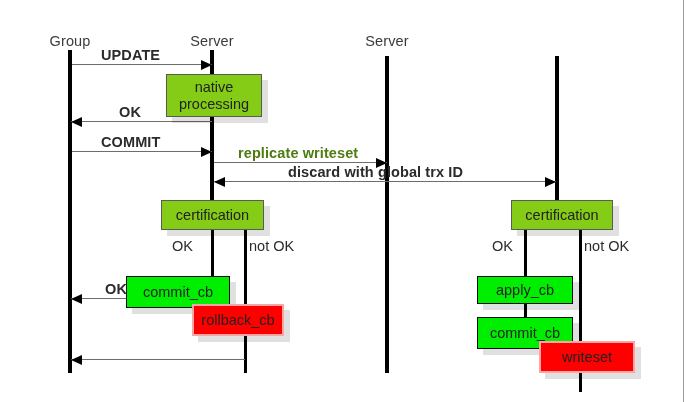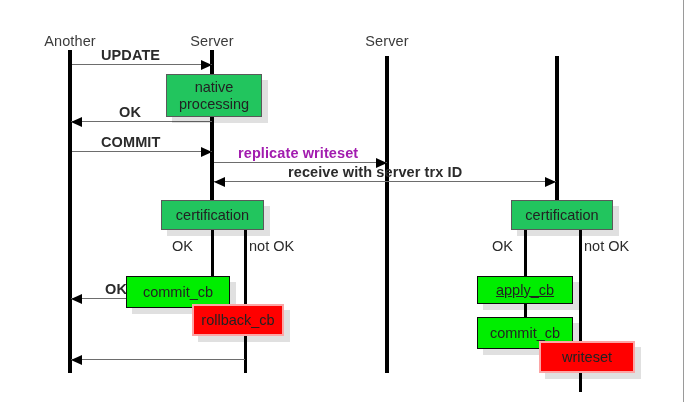--- a/index.html
+++ b/index.html
@@ -80,21 +80,21 @@
     align-items: center;
     justify-content: center;
     text-align: center;
     font-size: 14.5px;
     color: #222222;
     line-height: 17px;
     white-space: pre-line;
     box-shadow: 6px 6px 0 0 rgba(0,0,0,0.12);
   }
   .box.plain {
-    background: #22c55e;
+    background: #84cc16;
     border: 1px solid #5a5a5a;
   }
   .box.green {
     border: 1px solid #0b0b0b;
     margin-top: 17px;
   }
   .box.red {
     border: 2px solid #fca5a5;
   }
   .branch-label {
@@ -103,57 +103,57 @@
     color: #2b2b2b;
     white-space: nowrap;
   }
 </style>
 </head>
 <body>
 
 <div id="canvas">
     <div class="page-edge" style="left: 683px; background: rgb(154, 154, 154);"></div>
     <div class="lifeline" style="left: 68px; top: 50px; height: 323px; background: rgb(0, 0, 0);"></div>
-    <div class="actor-label" style="left: 38px; top: 33px; width: 64px; color: rgb(59, 59, 59);">Another</div>
+    <div class="actor-label" style="left: 38px; top: 33px; width: 64px; color: rgb(59, 59, 59);">Group</div>
     <div class="lifeline" style="left: 210px; top: 50px; height: 153px; background: rgb(0, 0, 0);"></div>
     <div class="actor-label" style="left: 178px; top: 33px; width: 68px; color: rgb(59, 59, 59);">Server</div>
     <div class="lifeline" style="left: 385px; top: 56px; height: 317px; background: rgb(0, 0, 0);"></div>
     <div class="actor-label" style="left: 355px; top: 33px; width: 64px; color: rgb(59, 59, 59);">Server</div>
     <div class="lifeline" style="left: 555px; top: 56px; height: 147px; background: rgb(0, 0, 0);"></div>
     <div class="branchline" style="left: 211px; top: 229px; height: 76px; background: rgb(0, 0, 0);"></div>
     <div class="branchline" style="left: 244px; top: 229px; height: 144px; background: rgb(0, 0, 0);"></div>
     <div class="branchline" style="left: 524px; top: 229px; height: 111px; background: rgb(0, 0, 0);"></div>
     <div class="branchline" style="left: 579px; top: 229px; height: 163px; background: rgb(0, 0, 0);"></div>
     <div class="msg-line" style="left: 72px; top: 64px; width: 140px; background: rgb(109, 109, 109);"></div>
     <div class="arrowhead right" style="top: 60px; left: 201px; border-left-color: rgb(0, 0, 0);"></div>
     <div class="msg-label" style="left: 101px; top: 47px; color: rgb(43, 43, 43);">UPDATE</div>
     <div class="msg-line" style="left: 71px; top: 121px; width: 141px; background: rgb(109, 109, 109);"></div>
     <div class="arrowhead left" style="top: 117px; left: 71px; border-right-color: rgb(0, 0, 0);"></div>
     <div class="msg-label" style="left: 119px; top: 104px; color: rgb(43, 43, 43);">OK</div>
     <div class="msg-line" style="left: 72px; top: 151px; width: 140px; background: rgb(109, 109, 109);"></div>
     <div class="arrowhead right" style="top: 147px; left: 201px; border-left-color: rgb(0, 0, 0);"></div>
     <div class="msg-label" style="left: 101px; top: 134px; color: rgb(43, 43, 43);">COMMIT</div>
     <div class="msg-line" style="left: 214px; top: 162px; width: 173px; background: rgb(109, 109, 109);"></div>
     <div class="arrowhead right" style="top: 158px; left: 376px; border-left-color: rgb(0, 0, 0);"></div>
-    <div class="msg-label" style="left: 238px; top: 145px; color: #a21caf;">replicate writeset</div>
+    <div class="msg-label" style="left: 238px; top: 145px; color: #4d7c0f;">replicate writeset</div>
     <div class="msg-line" style="left: 214px; top: 181px; width: 342px; background: rgb(109, 109, 109);"></div>
     <div class="arrowhead right" style="top: 177px; left: 545px; border-left-color: rgb(0, 0, 0);"></div>
     <div class="arrowhead left" style="top: 177px; left: 214px; border-right-color: rgb(0, 0, 0);"></div>
-    <div class="msg-label" style="left: 288px; top: 164px; color: rgb(43, 43, 43);">receive with  server trx ID</div>
+    <div class="msg-label" style="left: 288px; top: 164px; color: rgb(43, 43, 43);">discard with  global trx ID</div>
     <div class="msg-line" style="left: 71px; top: 298px; width: 141px; background: rgb(109, 109, 109);"></div>
     <div class="arrowhead left" style="top: 294px; left: 71px; border-right-color: rgb(0, 0, 0);"></div>
     <div class="msg-label" style="left: 105px; top: 281px; color: rgb(43, 43, 43);">OK</div>
     <div class="msg-line" style="left: 71px; top: 359px; width: 174px; background: rgb(109, 109, 109);"></div>
     <div class="arrowhead left" style="top: 355px; left: 71px; border-right-color: rgb(0, 0, 0);"></div>
     <div class="branch-label" style="left: 172px; top: 238px; color: rgb(43, 43, 43);">OK</div>
     <div class="branch-label" style="left: 249px; top: 238px; color: rgb(43, 43, 43);">not OK</div>
     <div class="branch-label" style="left: 492px; top: 238px; color: rgb(43, 43, 43);">OK</div>
     <div class="branch-label" style="left: 584px; top: 238px; color: rgb(43, 43, 43);">not OK</div>
     <div class="box plain" style="left: 166px; top: 74px; width: 96px; height: 43px; border-color: rgb(90, 90, 90);">native
 processing</div>
     <div class="box plain" style="left: 161px; top: 200px; width: 103px; height: 30px; border-color: rgb(90, 90, 90);">certification</div>
     <div class="box green" style="left: 126px; top: 259px; width: 104px; height: 32px; background: rgb(0, 238, 0);">commit_cb</div>
     <div class="box red" style="left: 192px; top: 304px; width: 92px; height: 32px; background: rgb(255, 0, 0);">rollback_cb</div>
     <div class="box plain" style="left: 511px; top: 200px; width: 102px; height: 30px; border-color: rgb(90, 90, 90);">certification</div>
-    <div class="box green" style="left: 477px; top: 259px; width: 96px; height: 28px; background: rgb(0, 238, 0); text-decoration: underline;">apply_cb</div>
+    <div class="box green" style="left: 477px; top: 259px; width: 96px; height: 28px; background: rgb(0, 238, 0);">apply_cb</div>
     <div class="box green" style="left: 477px; top: 300px; width: 96px; height: 32px; background: rgb(0, 238, 0);">commit_cb</div>
     <div class="box red" style="left: 539px; top: 341px; width: 96px; height: 32px; background: rgb(255, 0, 0);">writeset</div>
   </div>
 
 </body></html>

